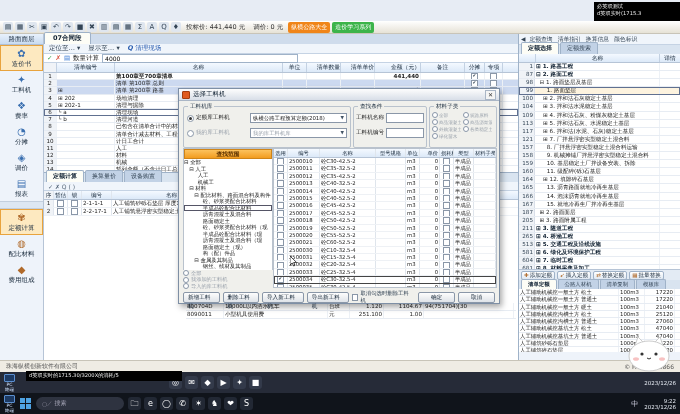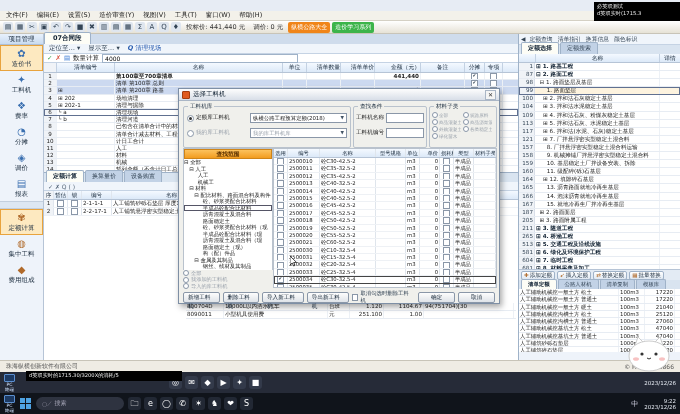--- a/index.html
+++ b/index.html
@@ -111,31 +111,20 @@
   .clock{margin-left:2px;color:#e8edf5;font-size:5.5px;line-height:6px;text-align:right;}
   .blackbox{background:#000;color:#eee;font-size:5.2px;line-height:6.5px;padding:1px 3px;z-index:60;overflow:hidden;white-space:nowrap;}
   .cursor{z-index:70;pointer-events:none;}
 </style>
 </head>
 <body>
 
 <div class="screen">
 
 
-  <div class="abs menubar">
-
-  <span class="menu-item">文件(F)</span>
-      <span class="menu-item">编辑(E)</span>
-      <span class="menu-item">设置(S)</span>
-      <span class="menu-item">造价审查(Y)</span>
-      <span class="menu-item">视图(V)</span>
-      <span class="menu-item">工具(T)</span>
-      <span class="menu-item">窗口(W)</span>
-      <span class="menu-item">帮助(H)</span>
-    </div>
 
   <div class="abs toolbar">
     <span style="display:flex;gap:2px;">
 
     <span class="tico" style="background:#dfe6ef;color:#345;">▤</span>
         <span class="tico" style="background:#dfe6ef;color:#345;">▦</span>
         <span class="tico" style="background:#dfe6ef;color:#345;">✂</span>
         <span class="tico" style="background:#dfe6ef;color:#345;">▣</span>
         <span class="tico" style="background:#dfe6ef;color:#345;">↶</span>
         <span class="tico" style="background:#dfe6ef;color:#345;">↷</span>
@@ -149,21 +138,21 @@
         <span class="tico" style="background:#dfe6ef;color:#345;">Q</span>
         <span class="tico" style="background:#dfe6ef;color:#345;">♦</span>
       </span>
     <span class="tstat">投标价: 441,440 元</span>
     <span class="tstat">调价: 0 元</span>
     <span class="badge" style="background:#f08519;">纵横公路大全</span>
     <span class="badge" style="background:#3cb44a;">造价学习系列</span>
   </div>
 
   <div class="abs leftnav">
-    <div class="lnav-h">项目管理</div>
+    <div class="lnav-h">路面面层</div>
     <div>
 
         <div class="lnav-item sel">
           <span class="ic" style="color:#3a6fb0;">✿</span>
           <span>造价书</span>
         </div>
 
         <div class="lnav-item">
           <span class="ic" style="color:#3a6fb0;">✦</span>
           <span>工料机</span>
@@ -192,21 +181,21 @@
     <div class="lnav-split"></div>
     <div>
 
         <div class="lnav-item sel">
           <span class="ic" style="color:#b06a2a;">✾</span>
           <span>定额计算</span>
         </div>
 
         <div class="lnav-item">
           <span class="ic" style="color:#b06a2a;">◍</span>
-          <span>集中工料</span>
+          <span>配比材料</span>
         </div>
 
         <div class="lnav-item">
           <span class="ic" style="color:#b06a2a;">◆</span>
           <span>费用组成</span>
         </div>
       </div>
   </div>
 
   <div class="abs tabstrip">

